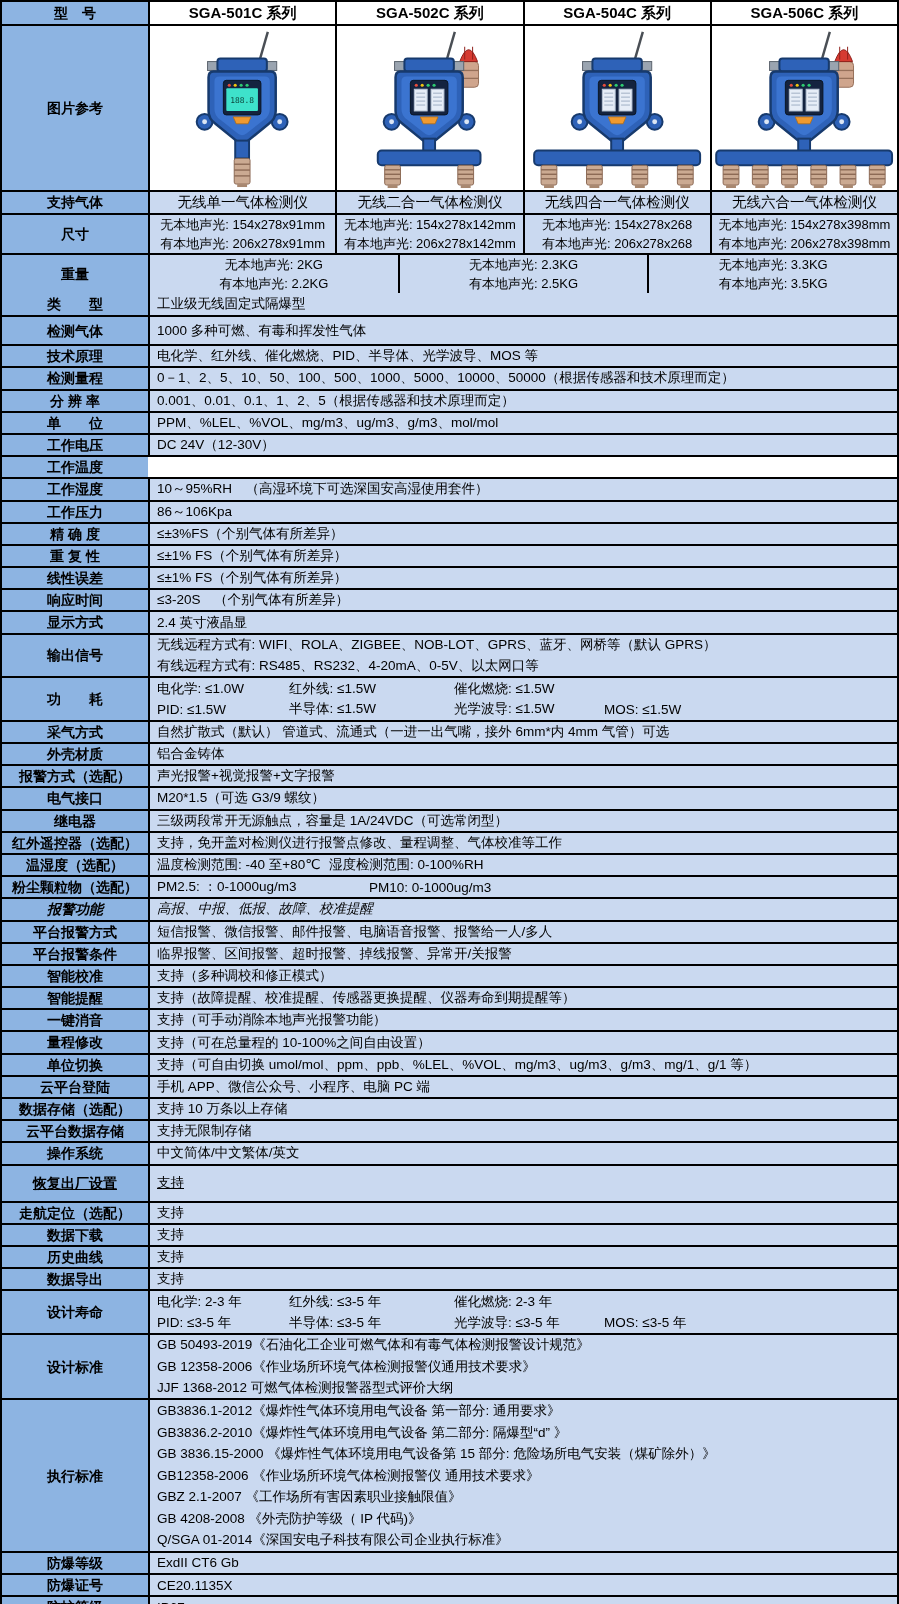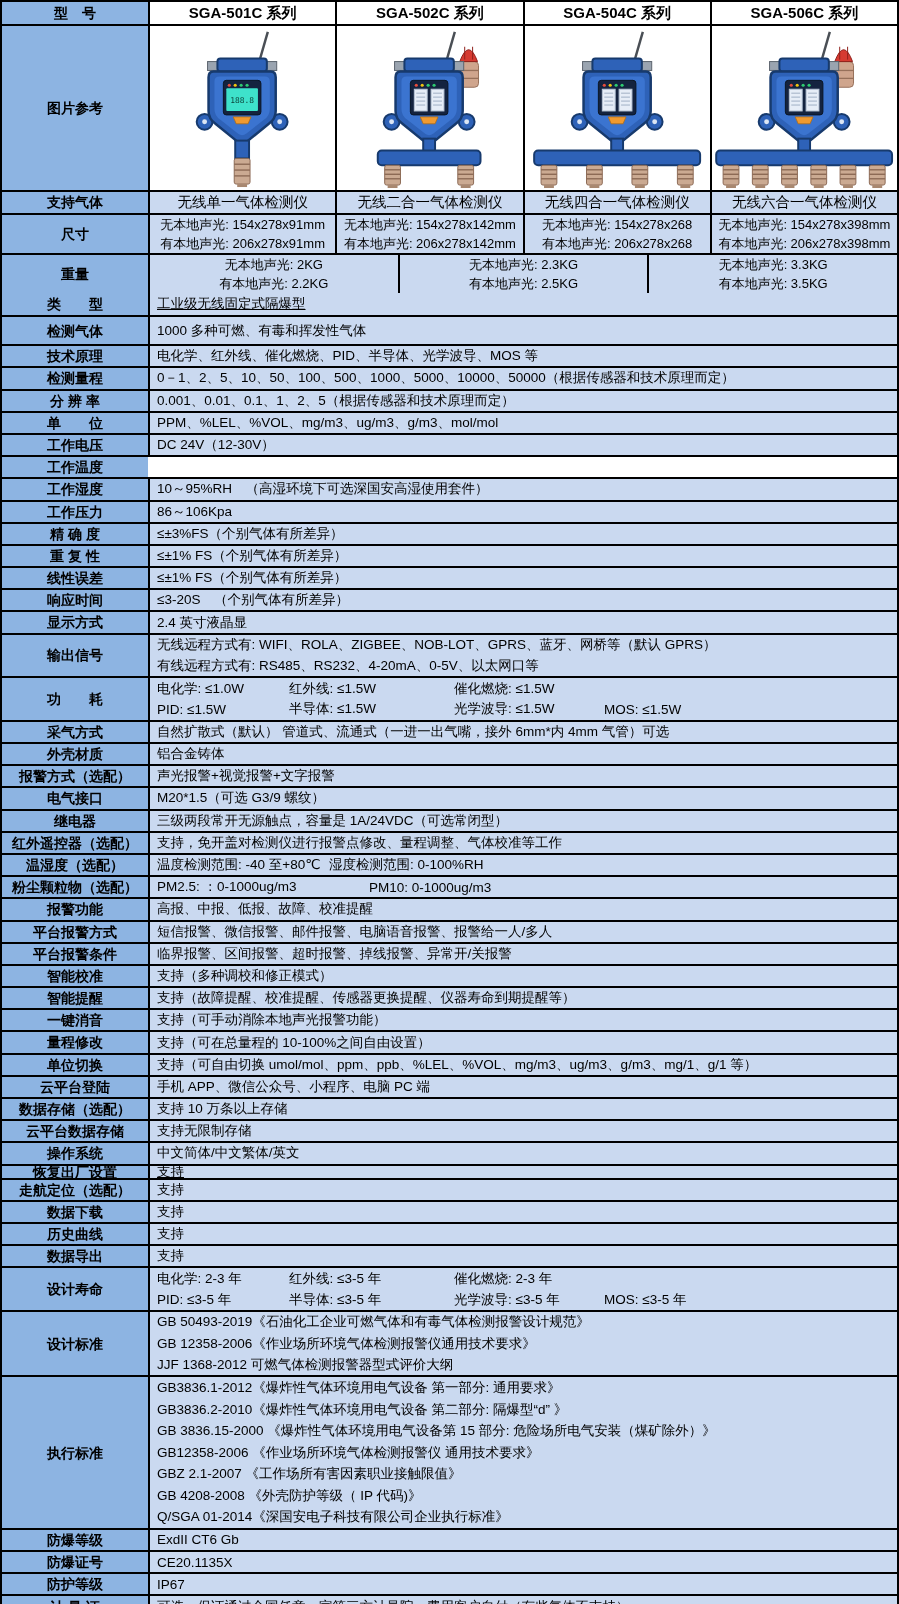--- a/index.html
+++ b/index.html
@@ -20,21 +20,21 @@
   .r-image{height:166px;}
   .r-image .gcell{background:#fff;justify-content:center;overflow:hidden;}
   .r-support{height:23px;}
   .r-support .gcell{background:#CAD9F0;font-size:14.5px;}
   .r-size{height:40px;}
   .r-weight{height:40px;}
   .r-size .gcell,.r-weight .gcell{background:#CAD9F0;font-size:13px;}
   .dline{height:20px;display:flex;align-items:center;white-space:nowrap;}
   .spec .line{height:21.8px;display:flex;align-items:center;padding-left:7px;
       font-size:13.5px;white-space:nowrap;overflow:hidden;}
-  .line.u{text-decoration:underline;}
+  .line.u{}
   .seg{display:inline-block;white-space:nowrap;}
   .cols4 .seg:nth-child(1){width:132px;}
   .cols4 .seg:nth-child(2){width:165px;}
   .cols4 .seg:nth-child(3){width:150px;}
   .cols2a .seg:nth-child(1){width:212px;}
   .cols2b .seg:nth-child(1){width:172px;}
   svg{display:block;}
 </style>
 </head>
 <body>
@@ -492,21 +492,21 @@
   <div class="row spec" style="height: 22.2px;">
     <div class="cell-label">粉尘颗粒物（选配）</div>
     <div class="cell-value">
           <div class="line cols2a">
             <span class="seg">PM2.5: ：0-1000ug/m3</span>
             <span class="seg">PM10: 0-1000ug/m3</span>
           </div>
         </div>
   </div>
 
-  <div class="row spec" style="height: 22.2px;">
+  <div class="row spec" style="height: 22.2px; font-style: italic;">
     <div class="cell-label">报警功能</div>
     <div class="cell-value">
           <div class="line">高报、中报、低报、故障、校准提醒</div>
         </div>
   </div>
 
   <div class="row spec" style="height: 22.2px;">
     <div class="cell-label">平台报警方式</div>
     <div class="cell-value">
           <div class="line">短信报警、微信报警、邮件报警、电脑语音报警、报警给一人/多人</div>
@@ -576,21 +576,21 @@
         </div>
   </div>
 
   <div class="row spec" style="height: 22.2px;">
     <div class="cell-label">操作系统</div>
     <div class="cell-value">
           <div class="line">中文简体/中文繁体/英文</div>
         </div>
   </div>
 
-  <div class="row spec" style="height: 14px; text-decoration: underline;">
+  <div class="row spec" style="height: 37px; text-decoration: underline;">
     <div class="cell-label">恢复出厂设置</div>
     <div class="cell-value">
           <div class="line">支持</div>
         </div>
   </div>
 
   <div class="row spec" style="height: 22.2px;">
     <div class="cell-label">走航定位（选配）</div>
     <div class="cell-value">
           <div class="line">支持</div>

